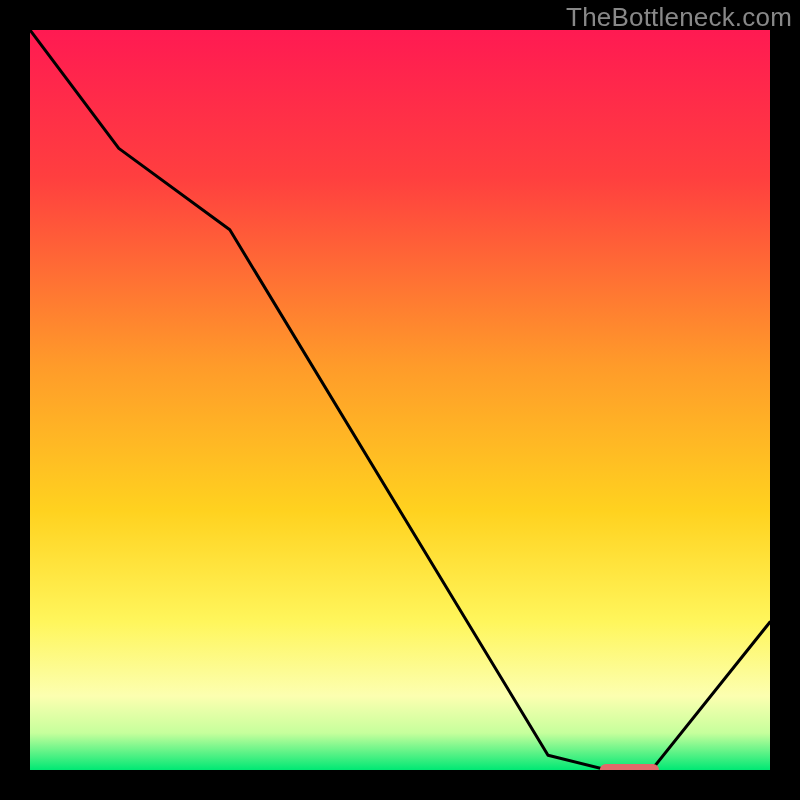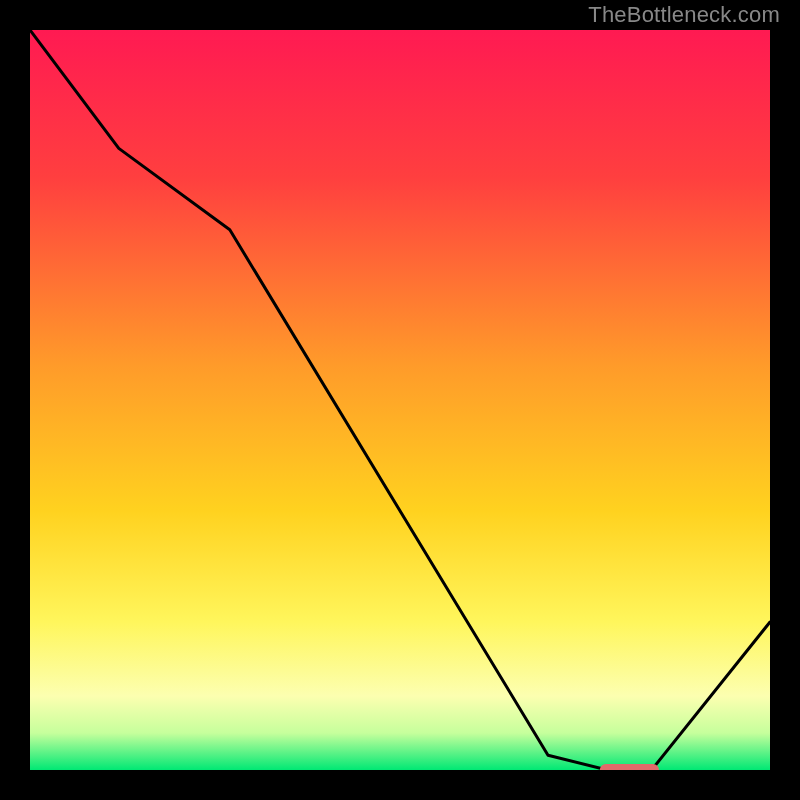--- a/index.html
+++ b/index.html
@@ -14,23 +14,23 @@
     position: absolute;
     top: 0;
     left: 0;
     width: 800px;
     height: 800px;
     background: #000;
   }
   .watermark {
     position: absolute;
     top: 2px;
-    right: 20px;
+    right: 8px;
     color: #888;
-    font-size: 22px;
+    font-size: 26px;
     font-weight: 500;
     letter-spacing: 0.2px;
   }
   .plot {
     position: absolute;
     top: 30px;
     left: 30px;
     width: 740px;
     height: 740px;
   }

